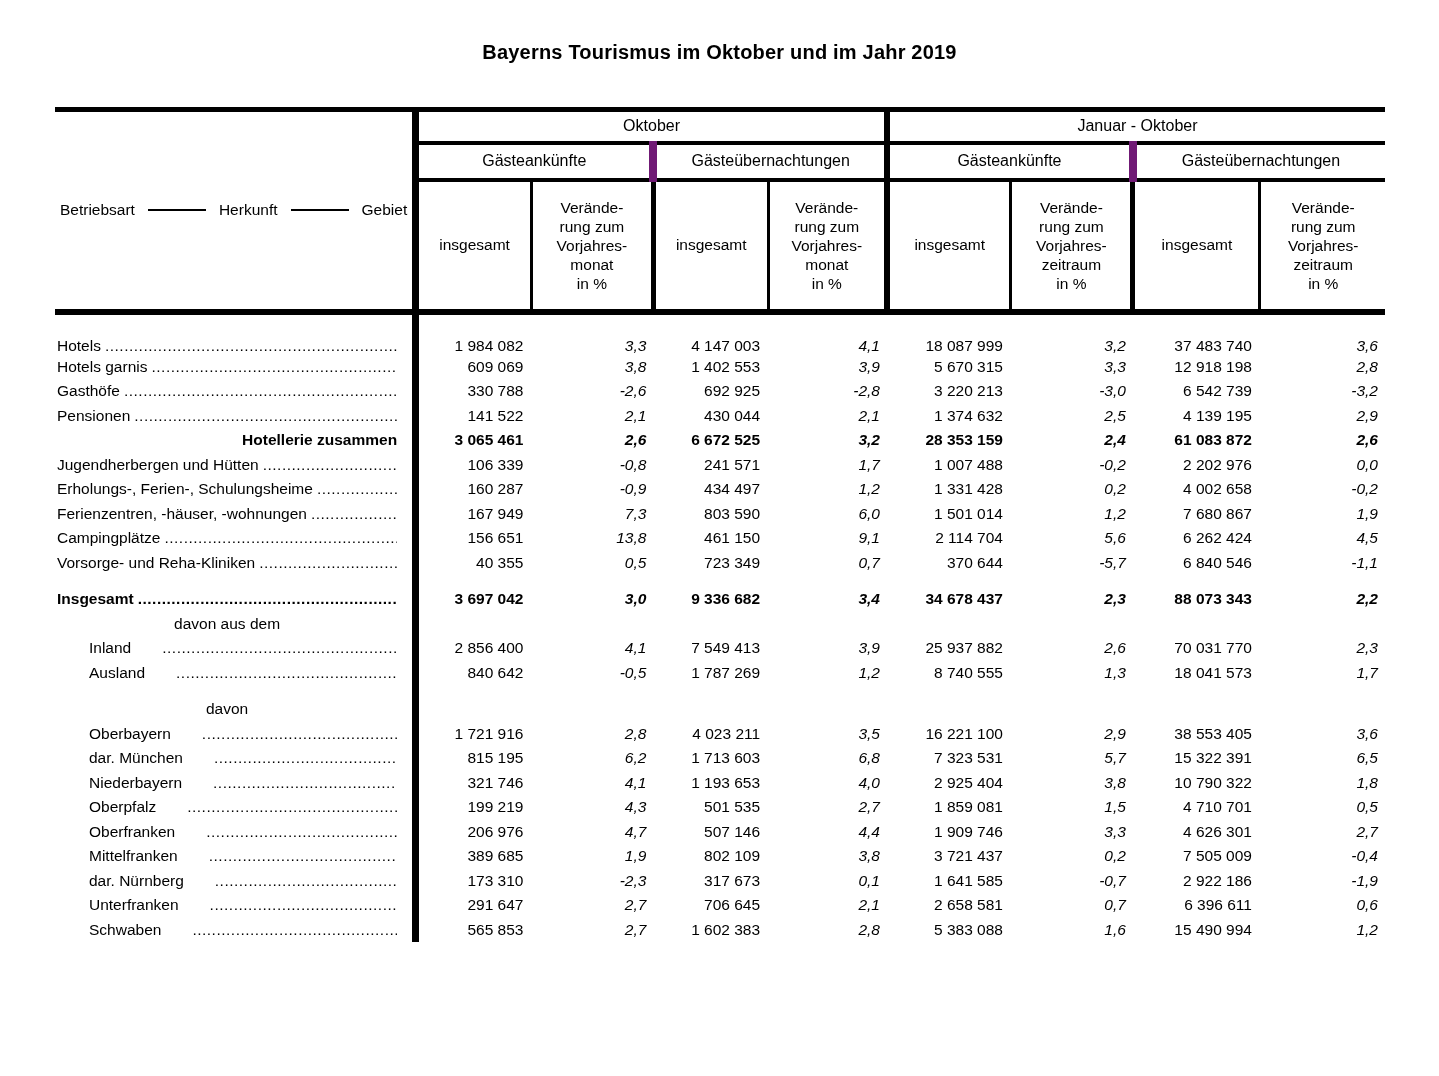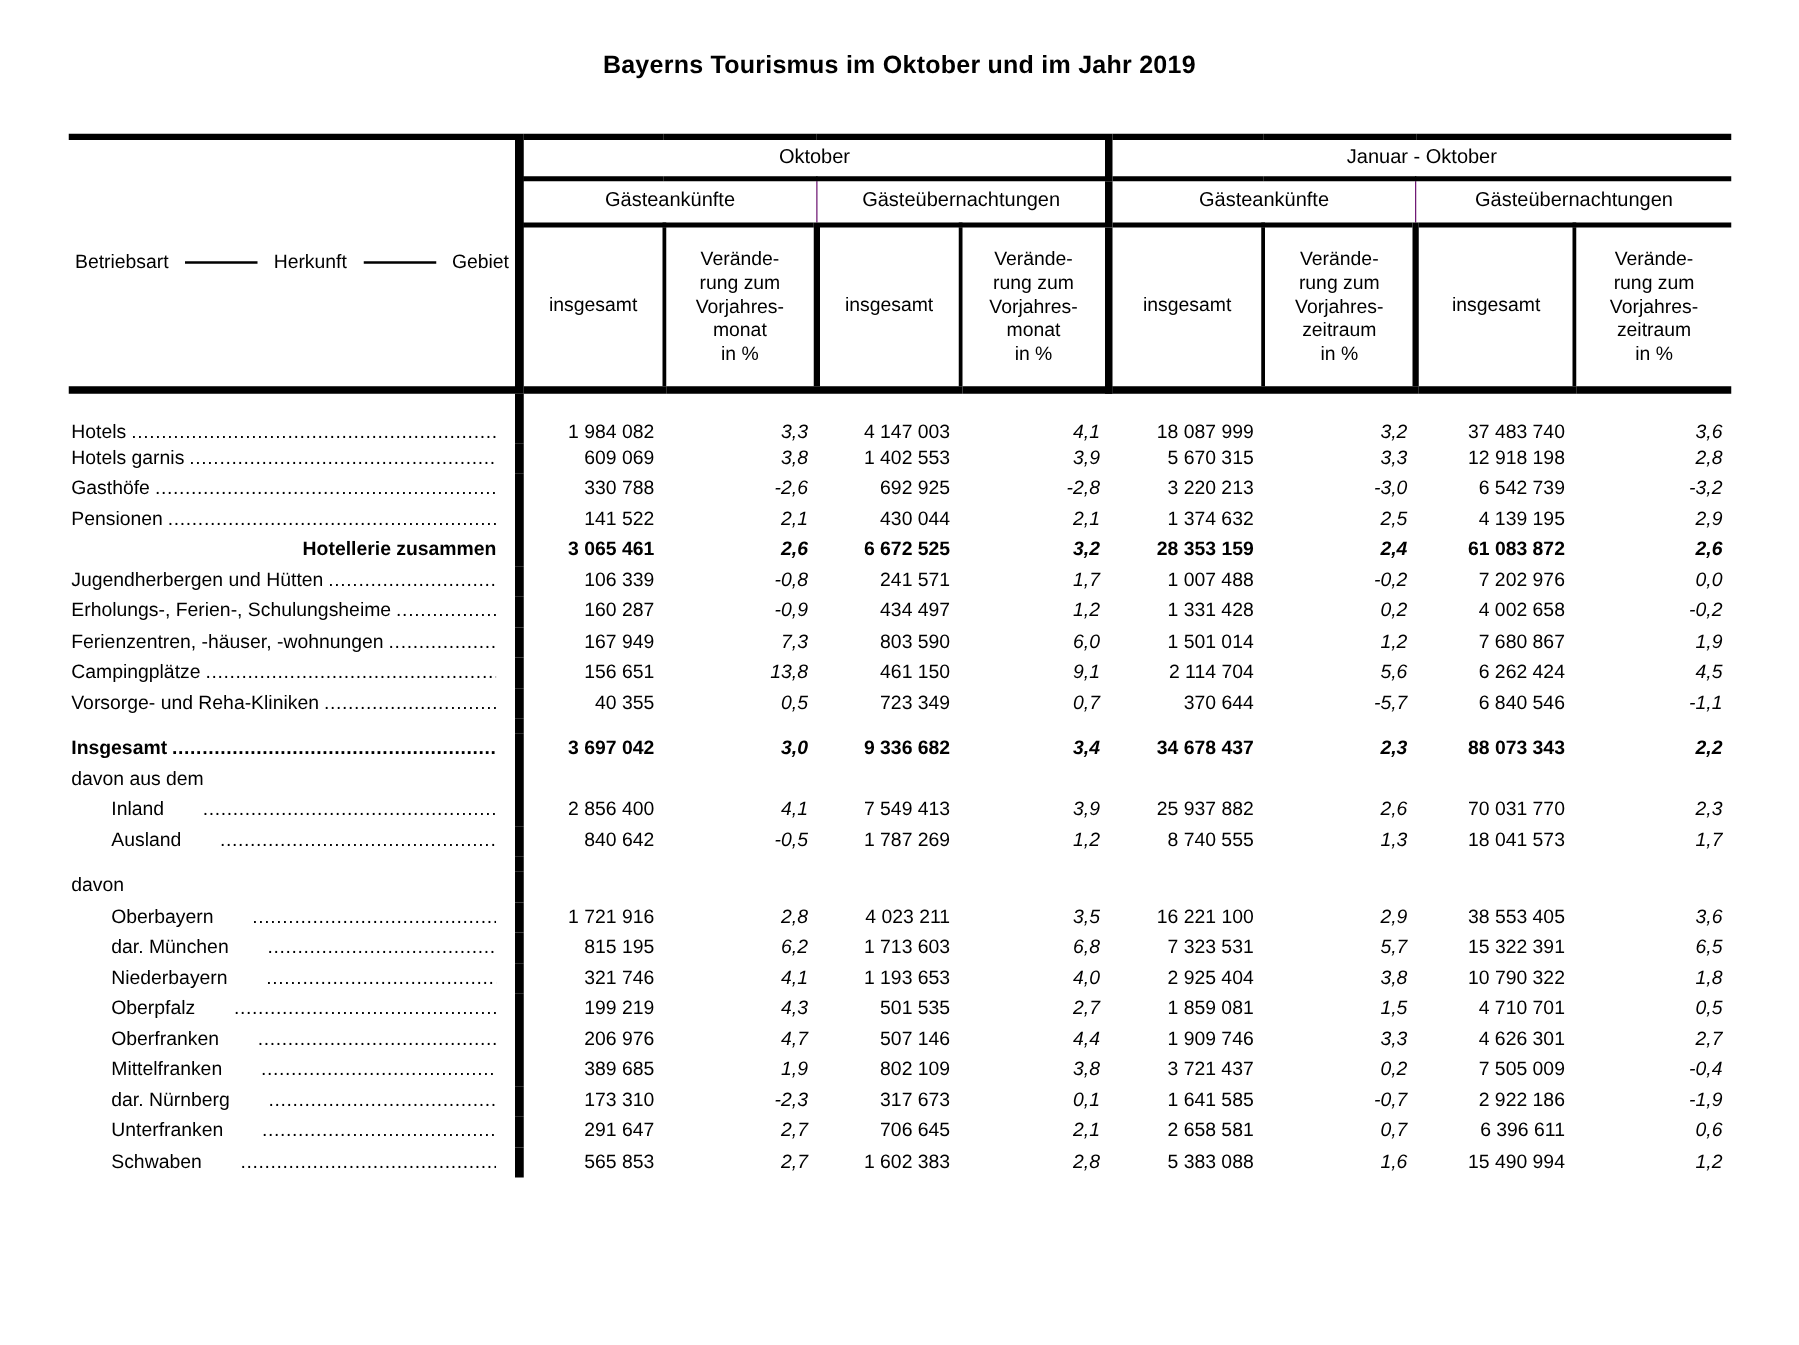--- a/index.html
+++ b/index.html
@@ -43,21 +43,21 @@
     text-align: center;
     vertical-align: middle;
     padding: 0;
     font-weight: normal;
   }
   .b-top   { border-top: 5px solid #000; }
   .stub    { border-right: 7px solid #000; border-bottom: 6px solid #000; }
   .grp     { border-bottom: 4px solid #000; height: 33px; font-size: 16px; }
   .grp-okt { border-right: 6px solid #000; }
   .sub     { border-bottom: 4px solid #000; height: 37px; font-size: 16px; }
-  .sub-ga  { border-right: 1px solid #701a75; margin-top: 32px; }
+  .sub-ga  { border-right: 8px solid #701a75; margin-top: 32px; }
   .sub-gu-okt { border-right: 6px solid #000; }
   tr.leafrow { height: 132px; }
   .leaf        { border-bottom: 6px solid #000; vertical-align: middle; }
   .leaf-ins    { border-right: 3px solid #000; }
   .leaf-ver-mid{ border-right: 5px solid #000; }
   .leaf-ver-grp{ border-right: 6px solid #000; }
   .change-head { white-space: pre-line; line-height: 19px; }
   .stub-inner {
     display: flex; flex-direction: row;
     align-items: center; justify-content: center;
@@ -68,21 +68,21 @@
   tbody td { height: 24.5px; padding: 0; vertical-align: middle; }
   tbody td.c-label {
     border-right: 7px solid #000;
     padding-left: 2px;
     padding-right: 15px;
     overflow: hidden;
   }
   tr.first-row td { padding-top: 22px; }
   tr.bold td { font-weight: bold; }
   tr.spacer td { height: 12px; line-height: 0; font-size: 0; }
-  .lab { display: flex; align-items: baseline; overflow: hidden; }
+  .lab { display: flex; align-items: baseline; overflow: hidden; justify-content: center; }
   .lab .t { white-space: nowrap; }
   .lab.right { justify-content: flex-end; }
   .lab.ind { padding-left: 32px; gap: 27px; }
   .lab .dots {
     flex: 1 1 auto;
     overflow: hidden;
     white-space: nowrap;
     margin-left: 4px;
   }
   .lab .dots::after {
@@ -251,21 +251,21 @@
               <span class="t">Jugendherbergen und Hütten</span>
               <span class="dots"></span>
             </div>
           </td>
           <td class="num">106 339</td>
           <td class="pct">-0,8</td>
           <td class="num">241 571</td>
           <td class="pct">1,7</td>
           <td class="num">1 007 488</td>
           <td class="pct">-0,2</td>
-          <td class="num">7 202 976</td>
+          <td class="num">2 202 976</td>
           <td class="pct">0,0</td>
         </tr>
         <tr>
           <td class="c-label">
             <div class="lab">
               <span class="t">Erholungs-, Ferien-, Schulungsheime</span>
               <span class="dots"></span>
             </div>
           </td>
           <td class="num">160 287</td>

